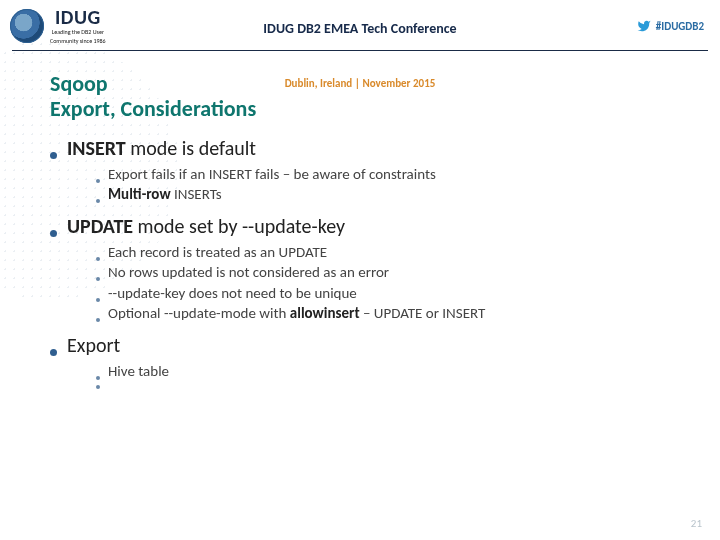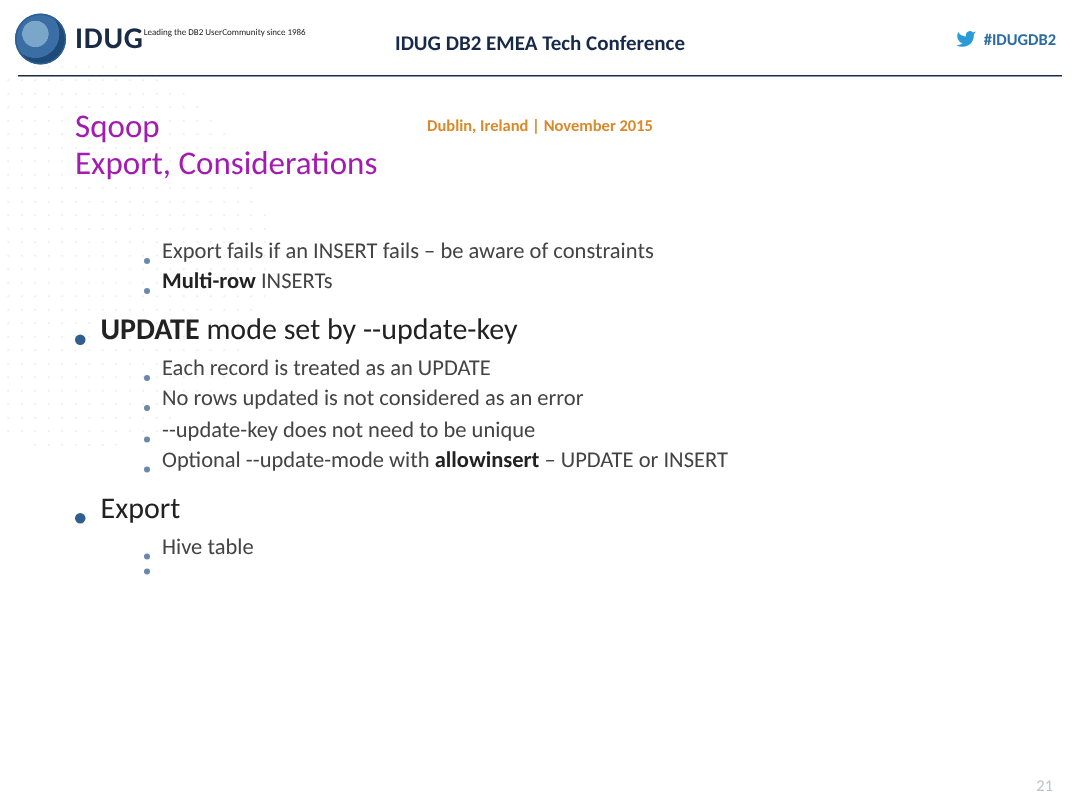--- a/index.html
+++ b/index.html
@@ -23,21 +23,21 @@
     align-items: center;
     gap: 6px;
   }
   .logo-swirl {
     width: 34px; height: 34px;
     border-radius: 50%;
     background: radial-gradient(circle at 40% 40%, #7aa6c9 0 30%, #3a6ea5 31% 55%, #1e4a78 56% 100%);
     box-shadow: 0 0 0 1px #2c5f91 inset;
   }
   .logo-text {
-    display: flex; flex-direction: row; line-height: 1; text-align: center;
+    display: flex; flex-direction: column; line-height: 1; text-align: center;
   }
   .logo-brand { font-weight: 900; font-size: 20px; color: #1a2b46; letter-spacing: 0.5px; }
   .logo-tag { font-size: 6px; color: #222; line-height: 1.1; margin-top: 2px; }
   .header-center {
     position: absolute; left: 50%; top: 20px; transform: translateX(-50%);
     text-align: center;
   }
   .conf-title { font-size: 14px; font-weight: 700; color: #172a4a; }
   .conf-sub { font-size: 11px; font-weight: 700; color: #d98a2b; margin-top: 40px; }
   .hashtag-block {
@@ -58,25 +58,25 @@
     border-radius: 50%;
     opacity: 0.6;
     z-index: 0;
   }
   .content {
     position: relative;
     z-index: 1;
     padding: 20px 40px 0 50px;
   }
   .slide-title {
-    color: #a21caf;
-    font-weight: 400;
+    color: #0f766e;
+    font-weight: 700;
     font-size: 22px;
     line-height: 1.15;
-    margin-bottom: 36px;
+    margin-bottom: 14px;
   }
   .slide-title .l2 { display: block; }
   ul.top { list-style: none; }
   ul.top > li { margin-bottom: 8px; }
   .b1 {
     display: flex; align-items: baseline; gap: 10px;
     font-size: 20px; color: #222;
   }
   .b1 .disc {
     width: 7px; height: 7px; border-radius: 50%; background: #2f5e8f;
@@ -129,20 +129,24 @@
 <div class="dots-bg"></div>
 
 <div class="content">
   <div class="slide-title">
     <span>Sqoop</span>
     <span class="l2">Export, Considerations</span>
   </div>
 
   <ul class="top">
     <li>
+      <div class="b1">
+          <span class="disc"></span>
+        <span><b>INSERT</b> mode is default</span>
+      </div>
       <ul class="sub">
         <li>
             <span class="sdisc"></span>
             <span>Export fails if an INSERT fails – be aware of constraints</span>
           </li>
         <li>
             <span class="sdisc"></span>
             <span><b>Multi-row</b> INSERTs</span>
           </li>
       </ul>

